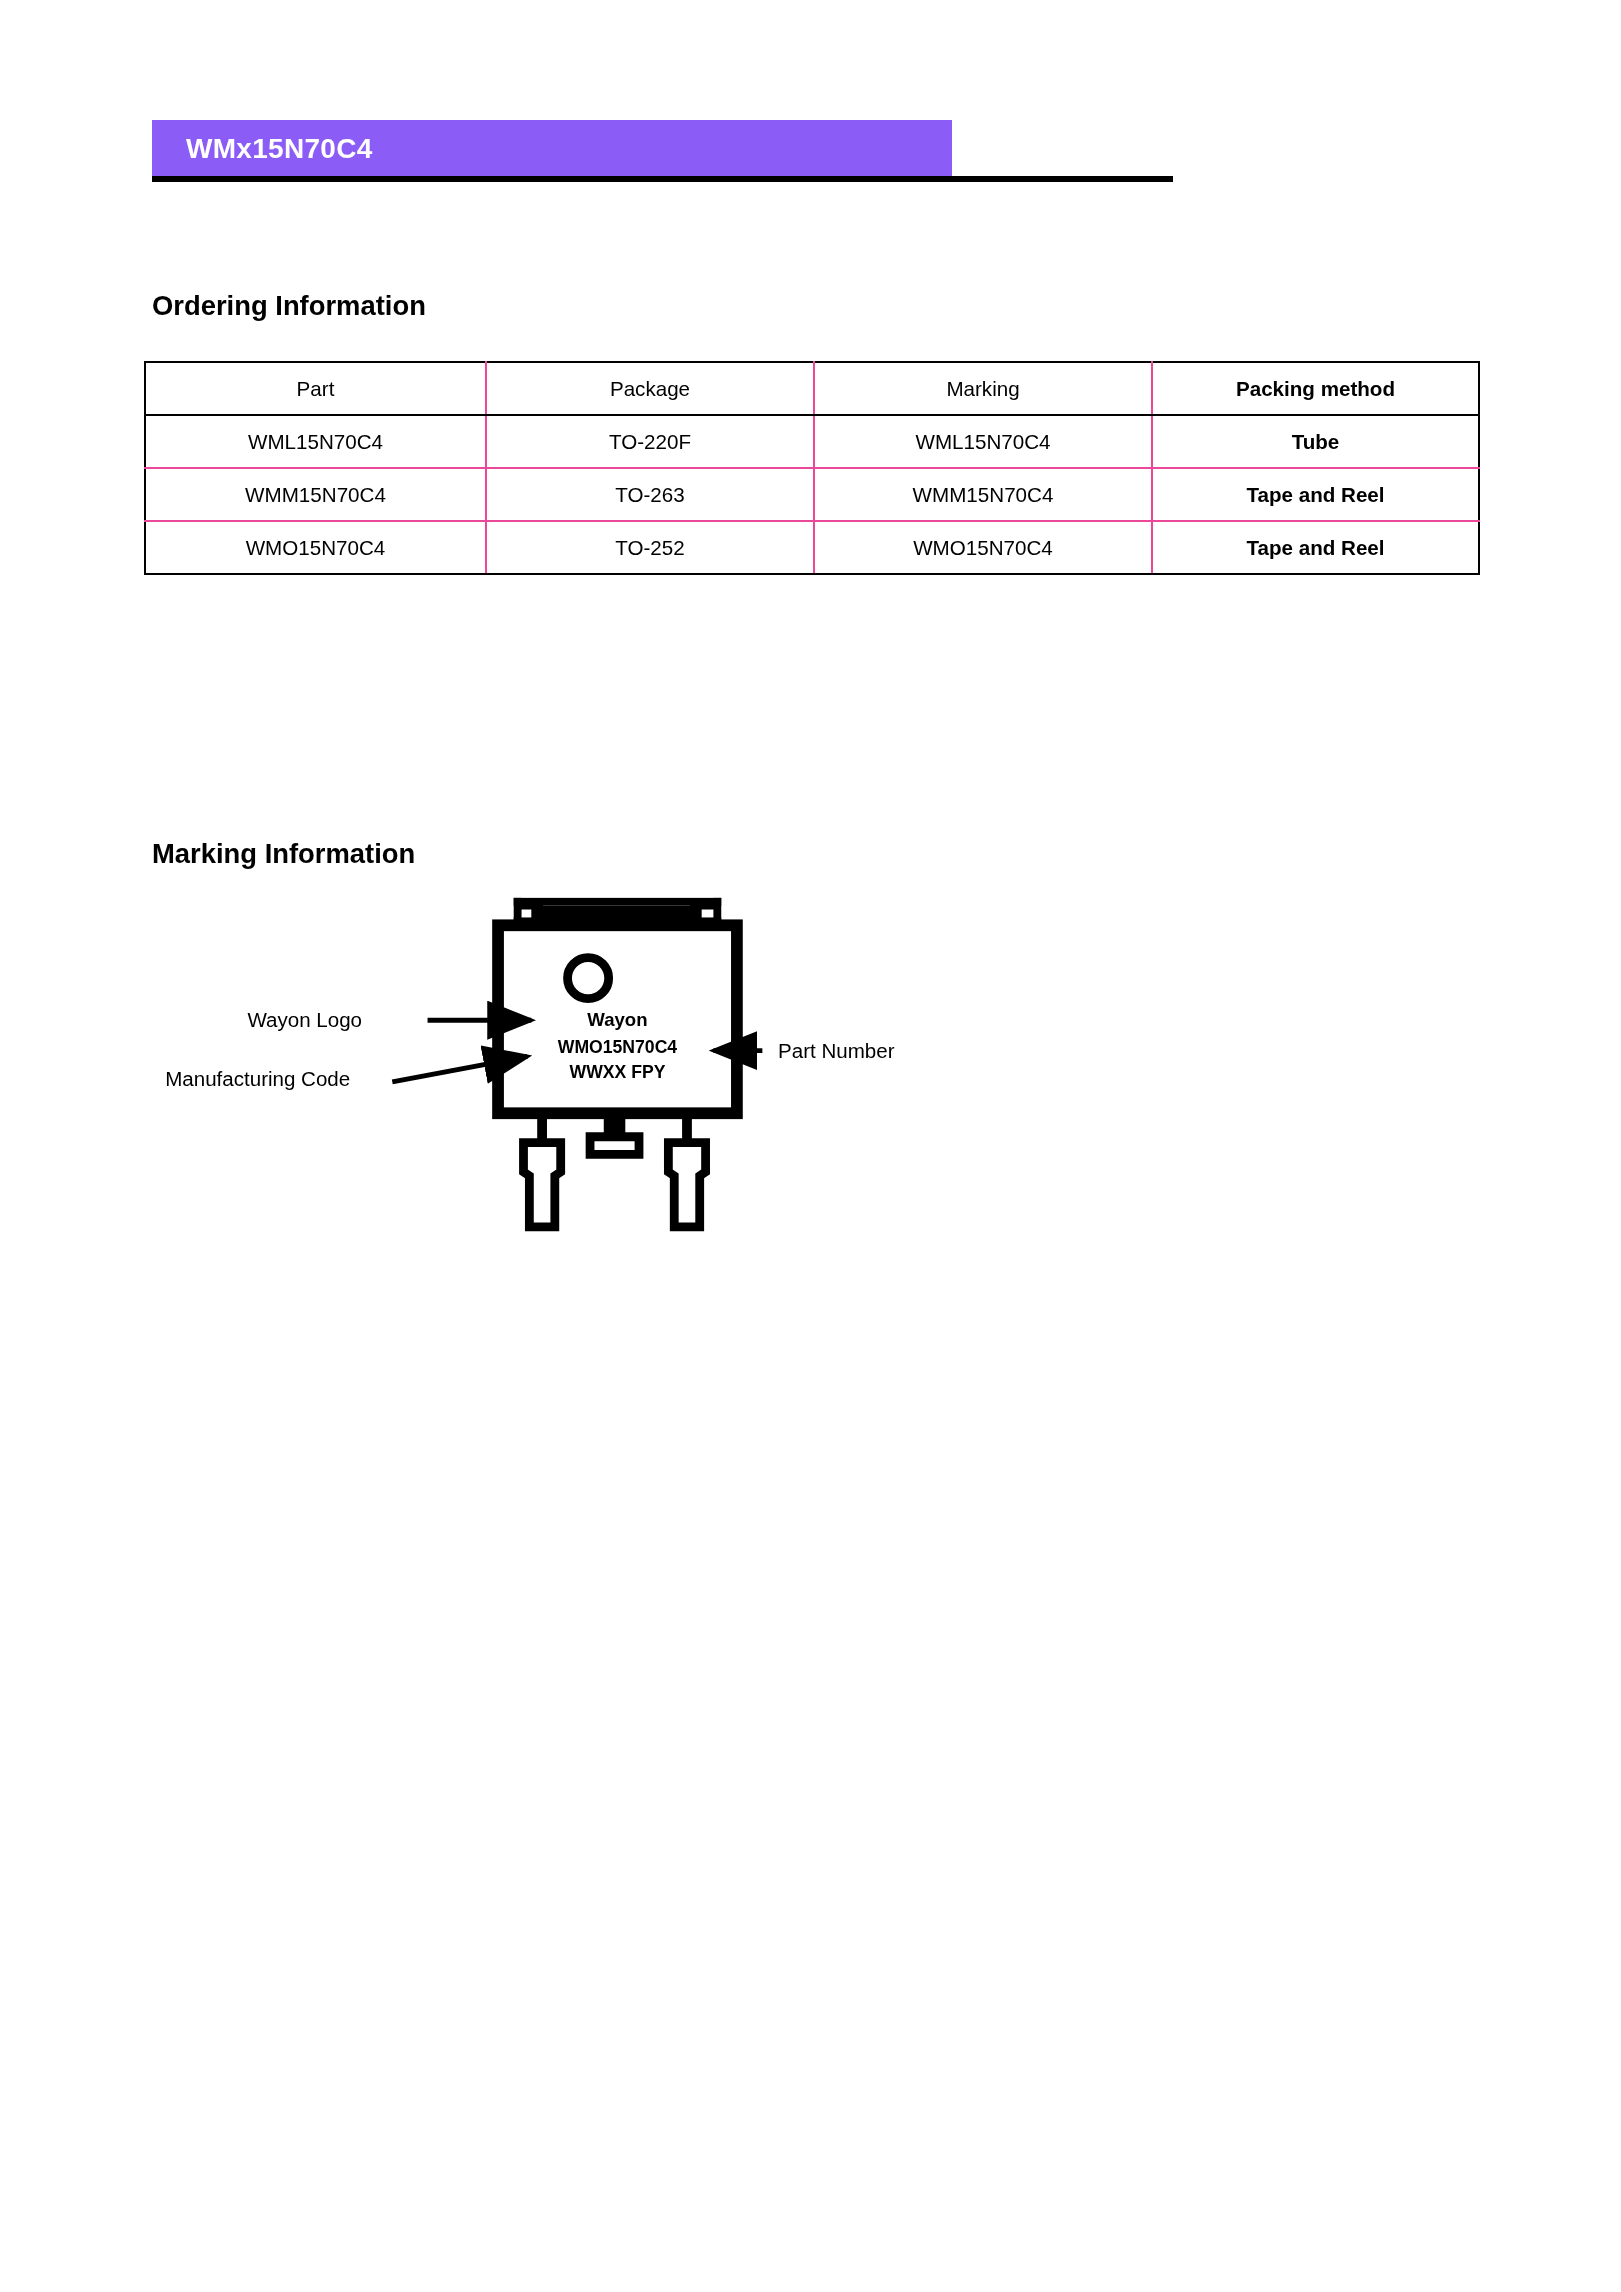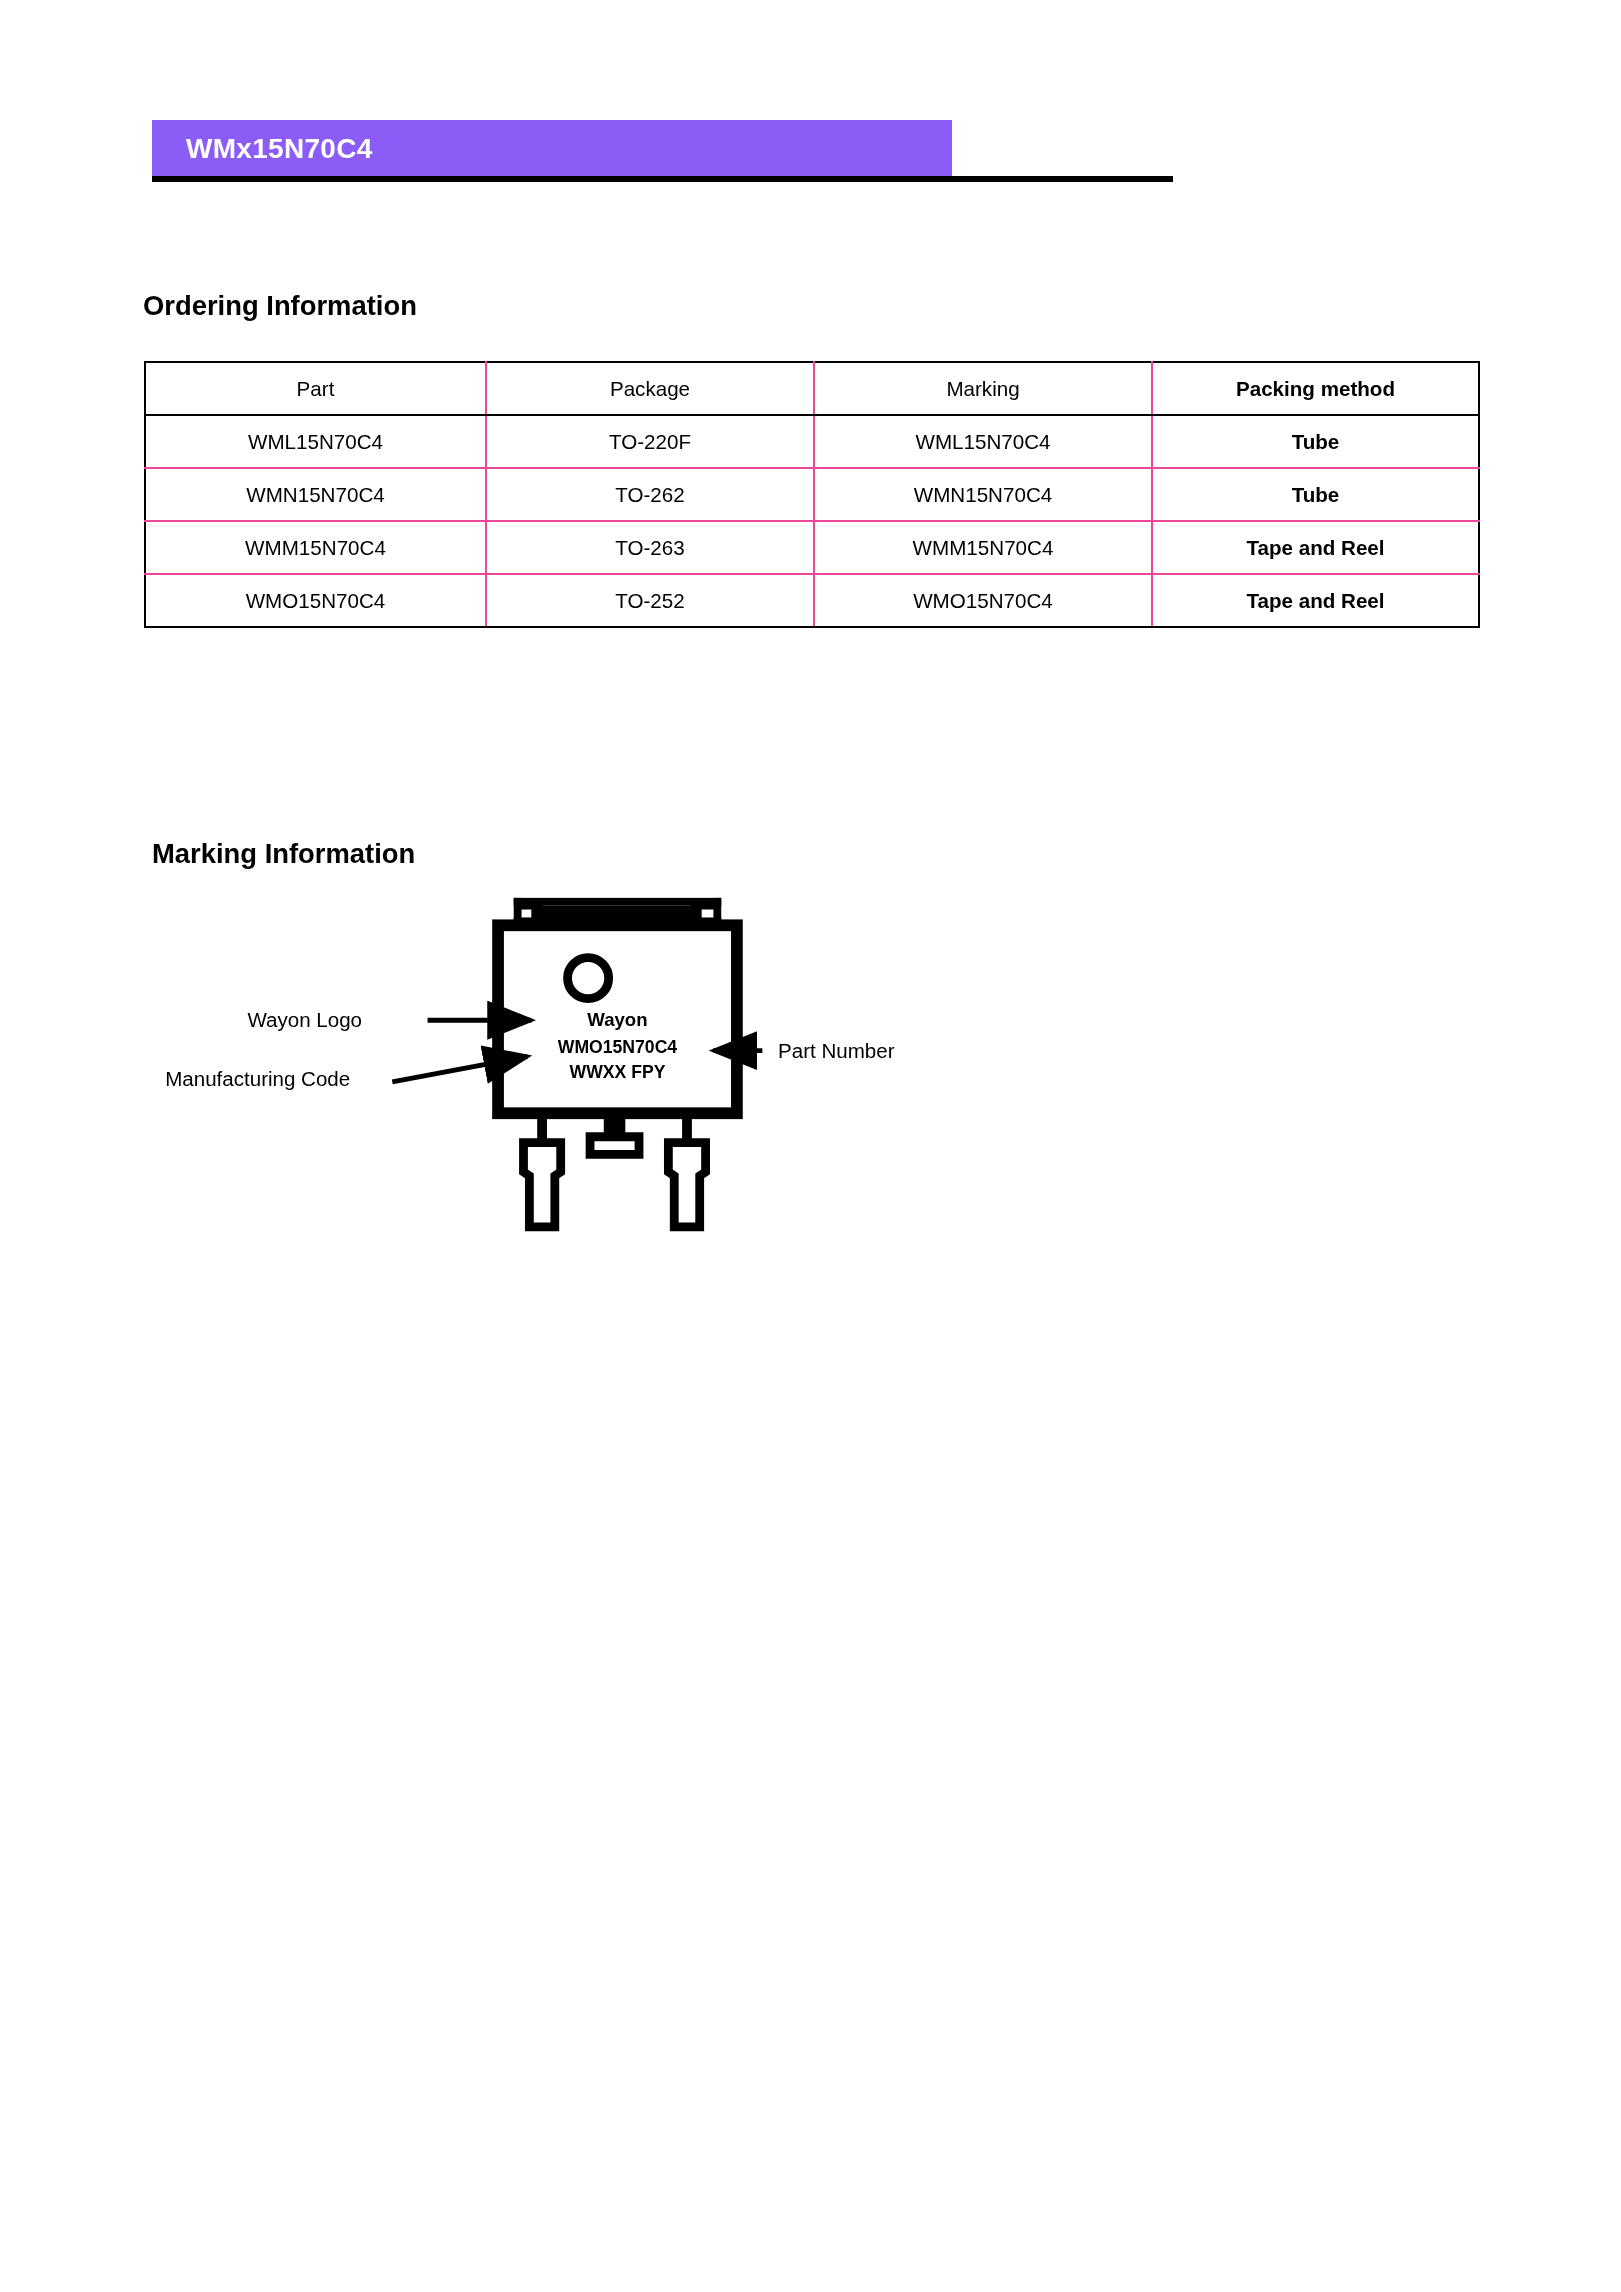--- a/index.html
+++ b/index.html
@@ -51,21 +51,21 @@
     background: #000000;
   }
 
   
   .section-heading {
     position: absolute;
     font-size: 27.4px;
     font-weight: bold;
     white-space: nowrap;
   }
-  #ordering-heading { left: 143px; top: 267px; }
+  #ordering-heading { left: 152px; top: 267px; }
   #marking-heading  { left: 152px; top: 815px; }
 
   
   #ordering-table {
     position: absolute;
     left: 144px;
     top: 361px;
     width: 1335px;
     border-collapse: collapse;
     table-layout: fixed;
@@ -153,26 +153,20 @@
     </tr>
   </thead>
   <tbody>
     <tr>
       <td>WML15N70C4</td>
       <td>TO-220F</td>
       <td>WML15N70C4</td>
       <td>Tube</td>
     </tr>
     <tr>
-      <td>WMN15N70C4</td>
-      <td>TO-262</td>
-      <td>WMN15N70C4</td>
-      <td>Tube</td>
-    </tr>
-    <tr>
       <td>WMM15N70C4</td>
       <td>TO-263</td>
       <td>WMM15N70C4</td>
       <td>Tape and Reel</td>
     </tr>
     <tr>
       <td>WMO15N70C4</td>
       <td>TO-252</td>
       <td>WMO15N70C4</td>
       <td>Tape and Reel</td>

